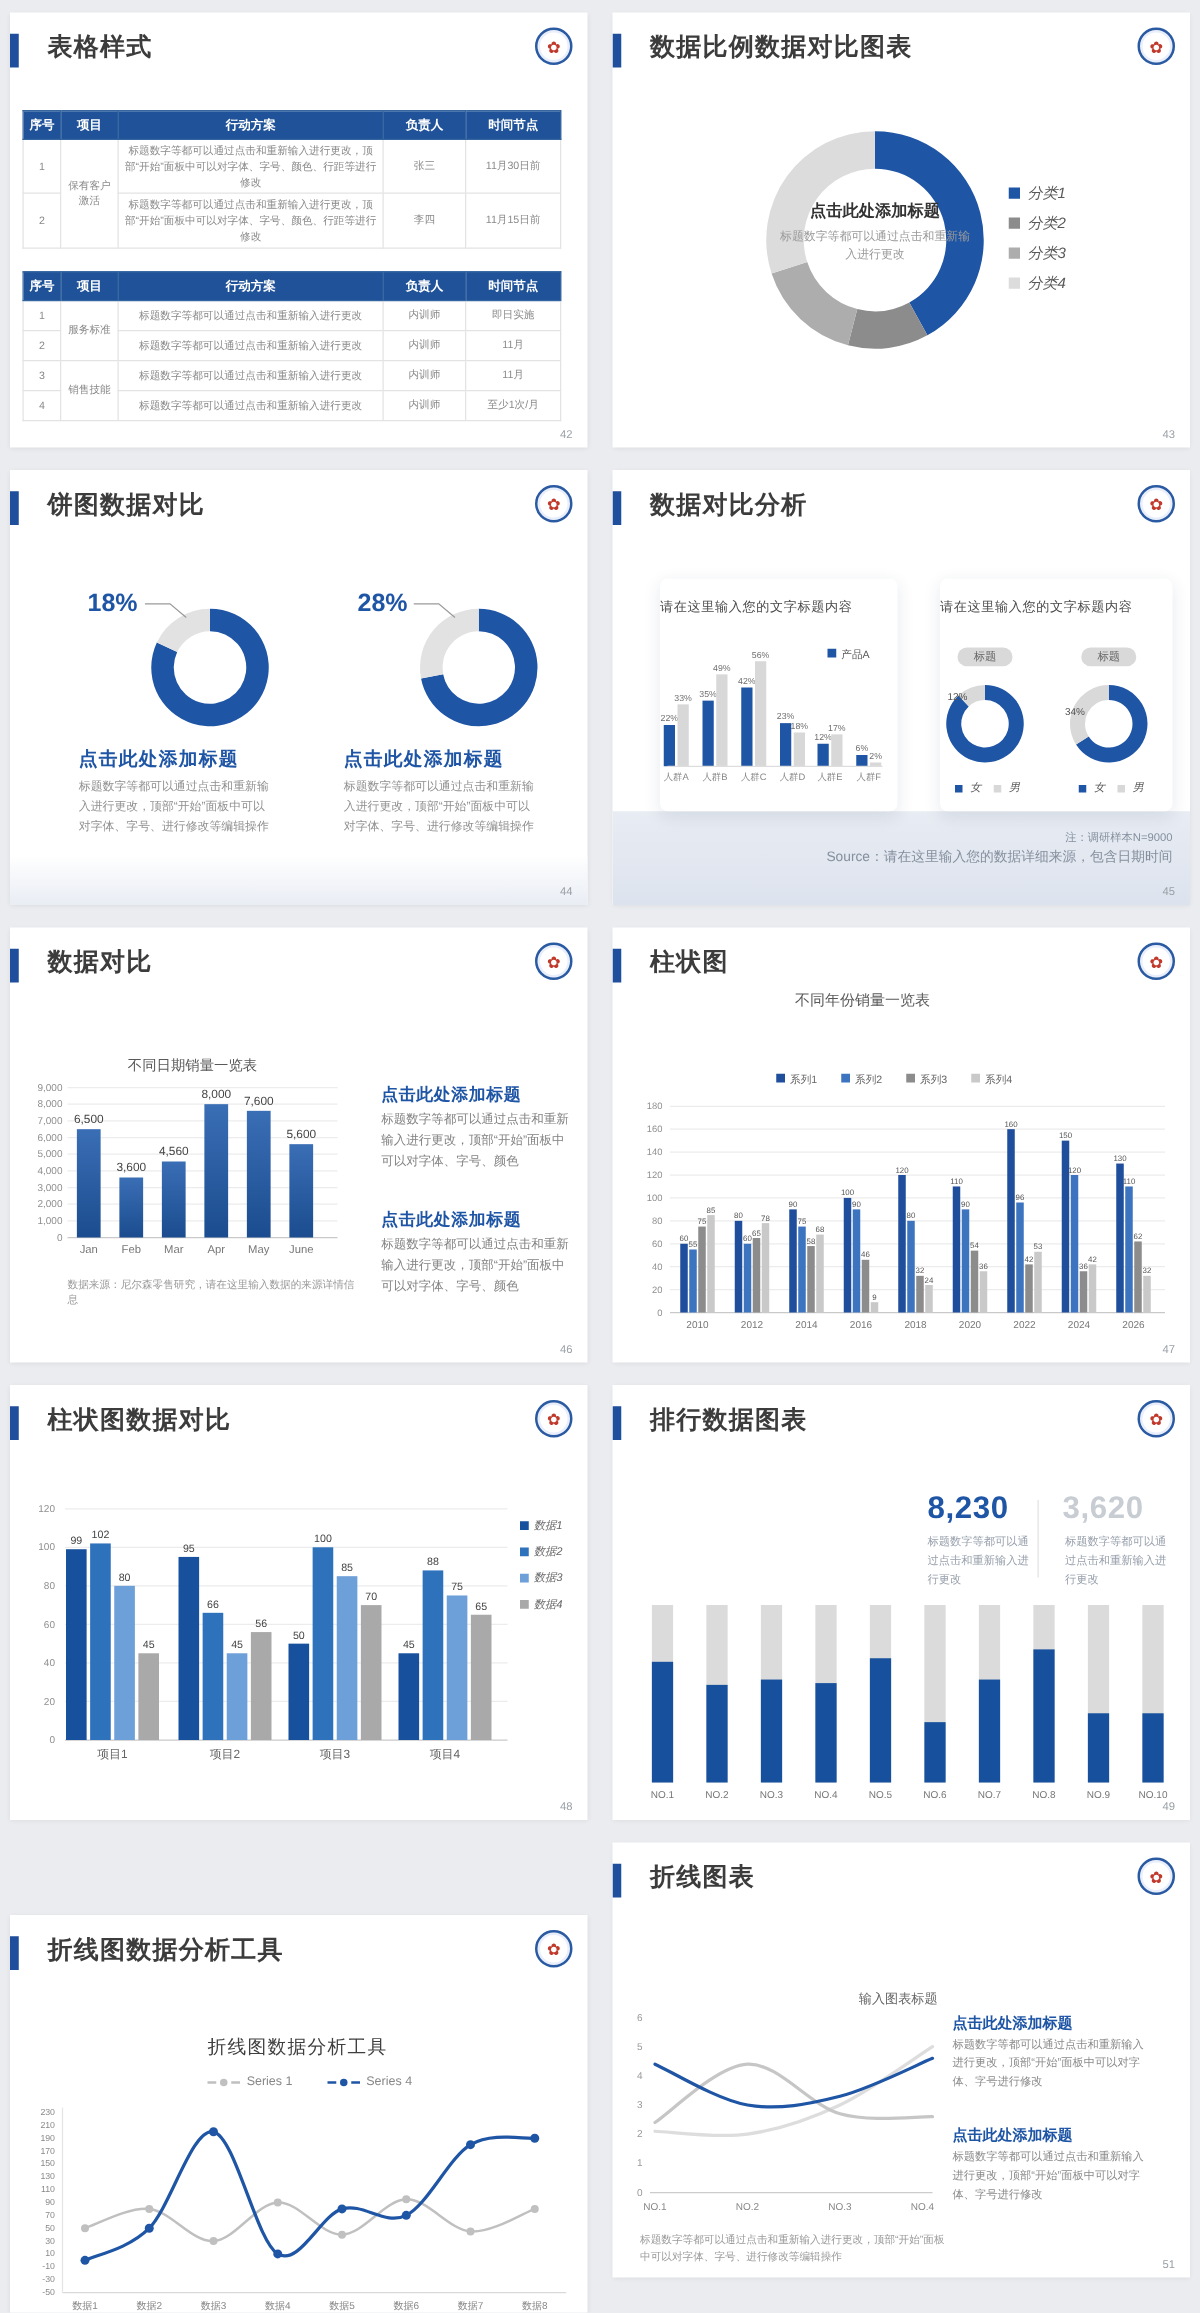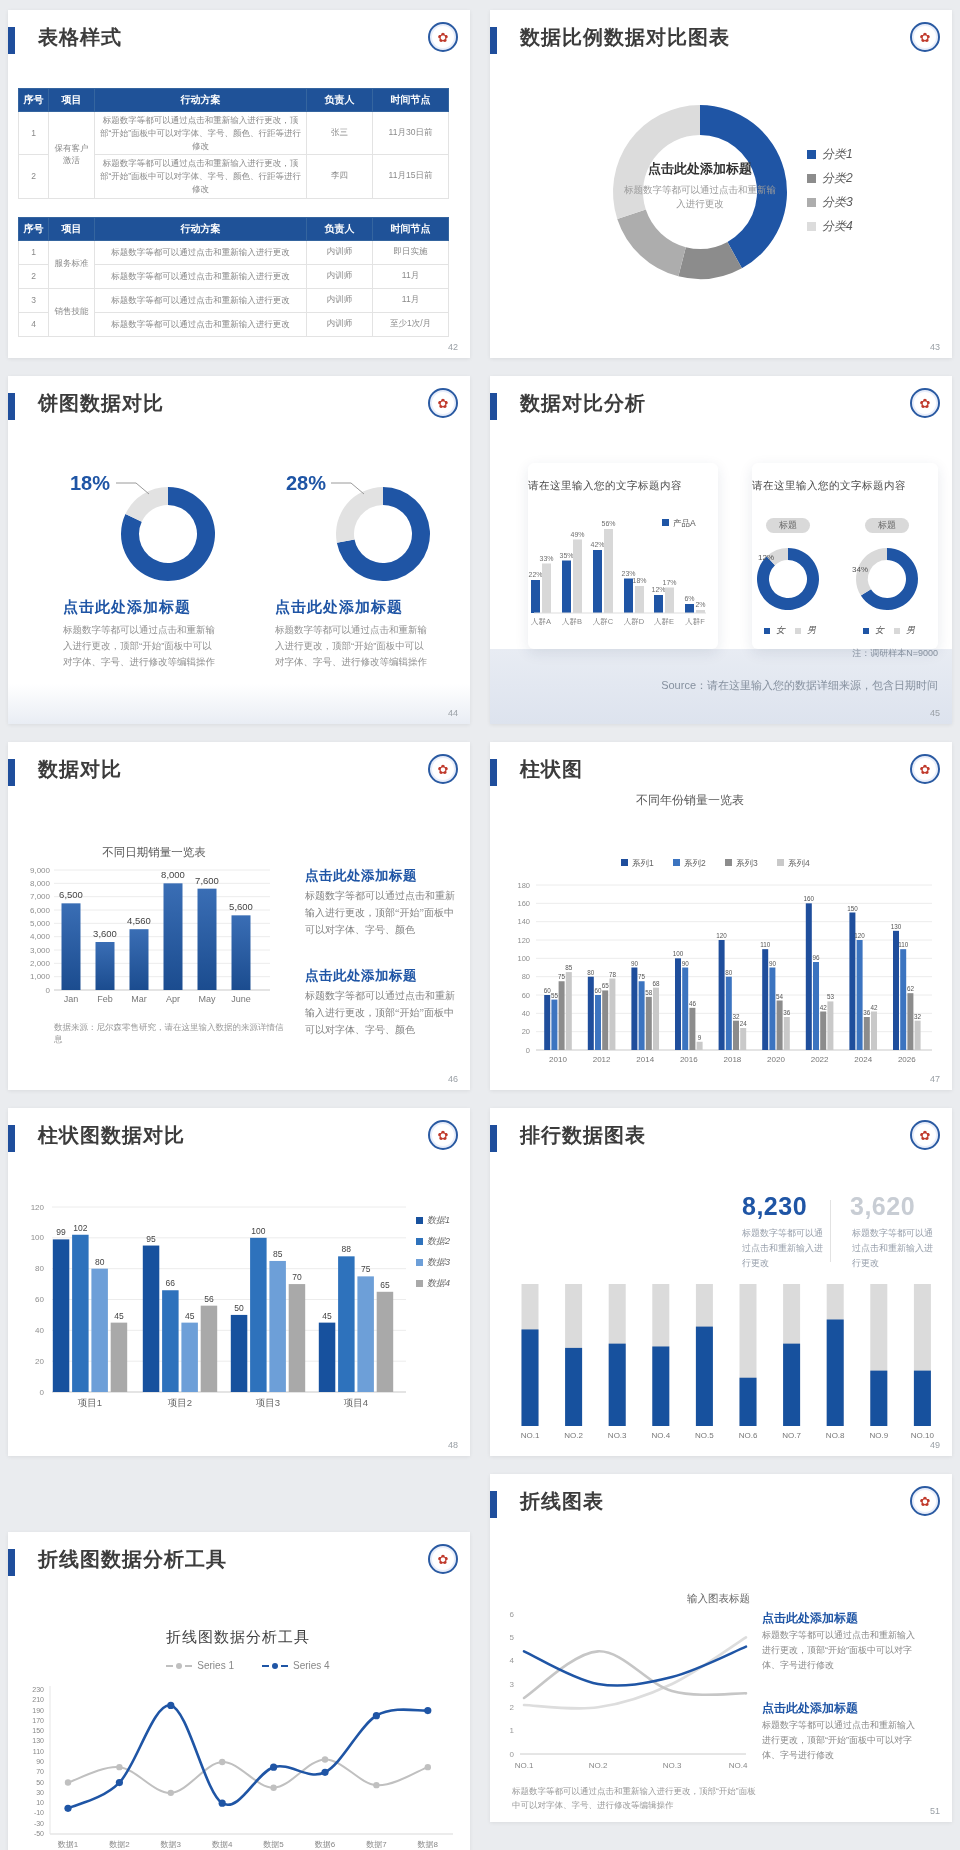--- a/index.html
+++ b/index.html
@@ -32,25 +32,25 @@
   .pie-caption{position:absolute;font-size:15px;font-weight:bold;color:#1F55A5;letter-spacing:1px;}
   .pie-body{position:absolute;font-size:9.5px;color:#909090;line-height:16px;}
   .band44{position:absolute;left:0;top:308px;width:462px;height:40px;background:linear-gradient(#ffffff,#E9EDF4);}
   
   .card{position:absolute;background:#fff;border-radius:6px;box-shadow:0 4px 14px rgba(30,50,90,.10);}
   .card-title{position:absolute;width:100%;font-size:10.5px;color:#4a4a4a;letter-spacing:0.5px;}
   .band45{position:absolute;left:0;top:273px;width:462px;height:75px;background:linear-gradient(180deg,#E8ECF3,#DDE3EE);}
   .pill{position:absolute;width:44px;height:15px;border-radius:8px;background:#D9D9D9;color:#666;font-size:9px;line-height:15px;text-align:center;}
   .mini-legend{position:absolute;display:flex;gap:10px;font-size:9px;color:#666;align-items:center;}
   .mini-legend .legend-sq{width:6px;height:6px;}
-  .note45{position:absolute;right:14px;top:271px;font-size:9px;color:#85909E;margin-left:34px;}
+  .note45{position:absolute;right:14px;top:288px;font-size:9px;color:#85909E;margin-left:34px;}
   .src45{position:absolute;right:14px;top:302px;font-size:11px;color:#85909E;}
   
   .blk-head{position:absolute;font-size:13.5px;font-weight:bold;color:#1F55A5;letter-spacing:0.5px;}
-  .blk-body{position:absolute;font-size:10px;color:#828282;line-height:17px;font-family:Liberation Serif, serif;}
+  .blk-body{position:absolute;font-size:10px;color:#828282;line-height:17px;}
   .footnote{position:absolute;font-size:8.5px;color:#9a9a9a;}
   
   .legend48{position:absolute;left:408px;top:106px;display:flex;flex-direction:column;gap:8px;}
   .legend48 .legend-item{font-size:9px;color:#666;gap:4px;}
   .legend48 .legend-sq{width:7px;height:7px;}
   
   .stat-val{position:absolute;font-size:25px;font-weight:bold;letter-spacing:0.5px;}
   .stat-desc{position:absolute;width:88px;font-size:9px;color:#98A0AC;line-height:15px;}
   .vdivider{position:absolute;width:1px;background:#E2E2E2;}
   

